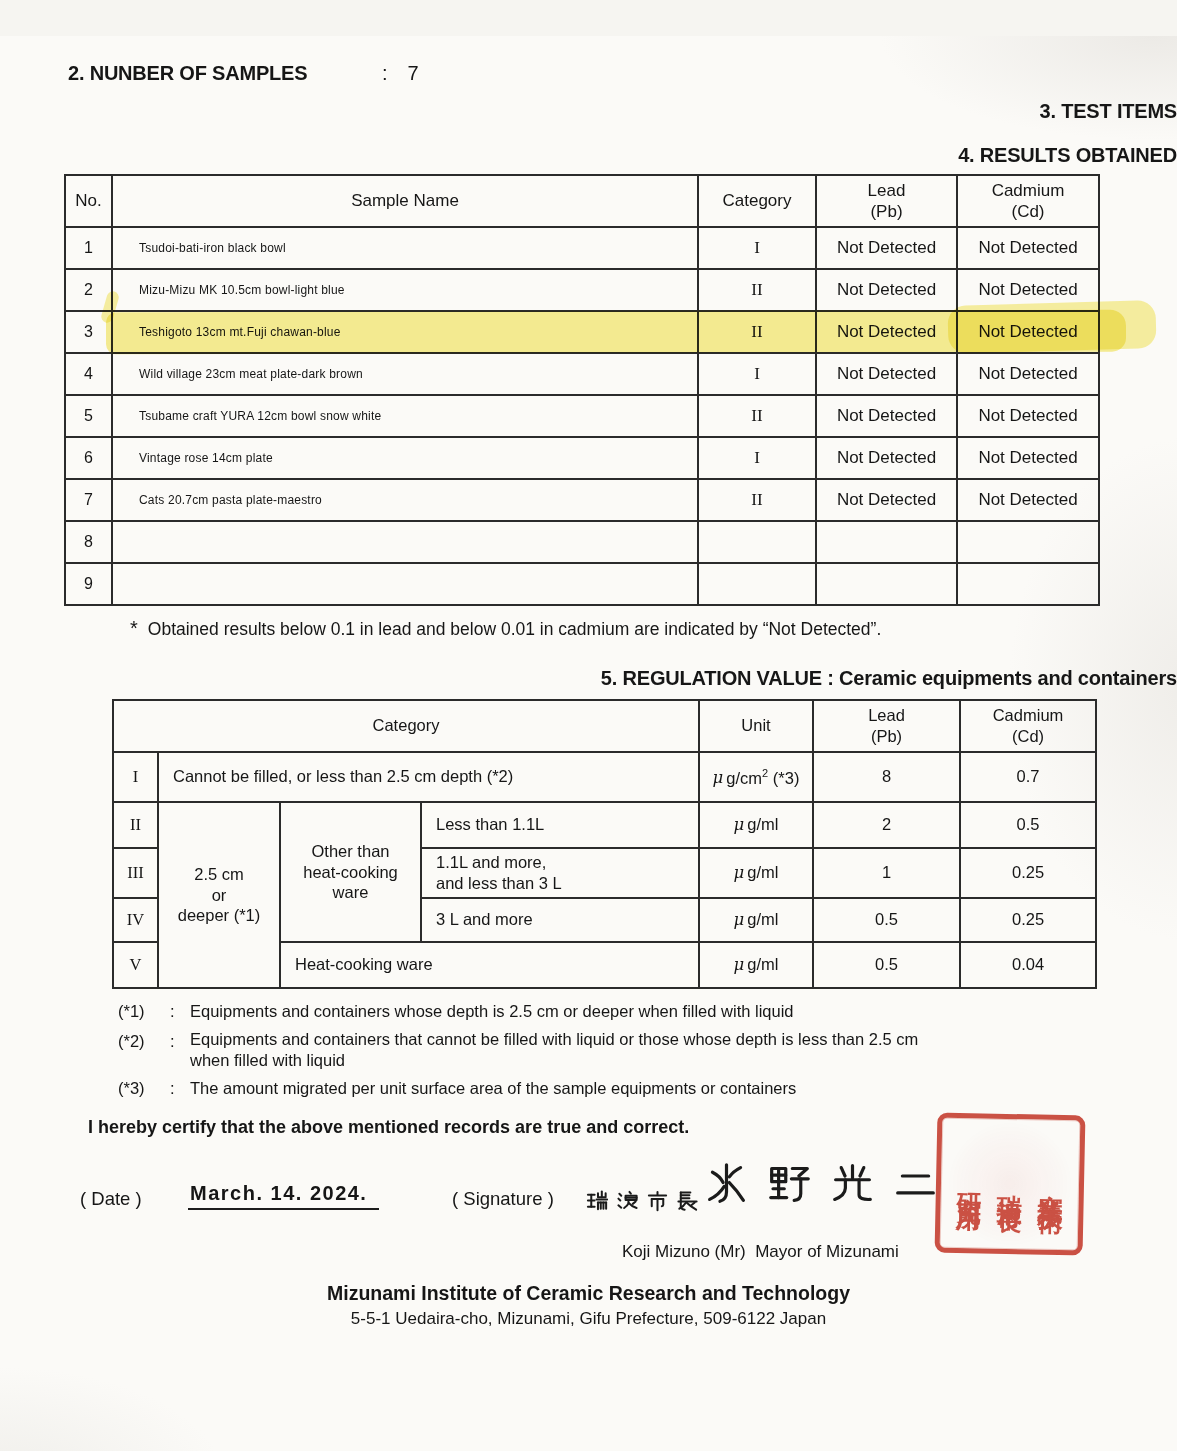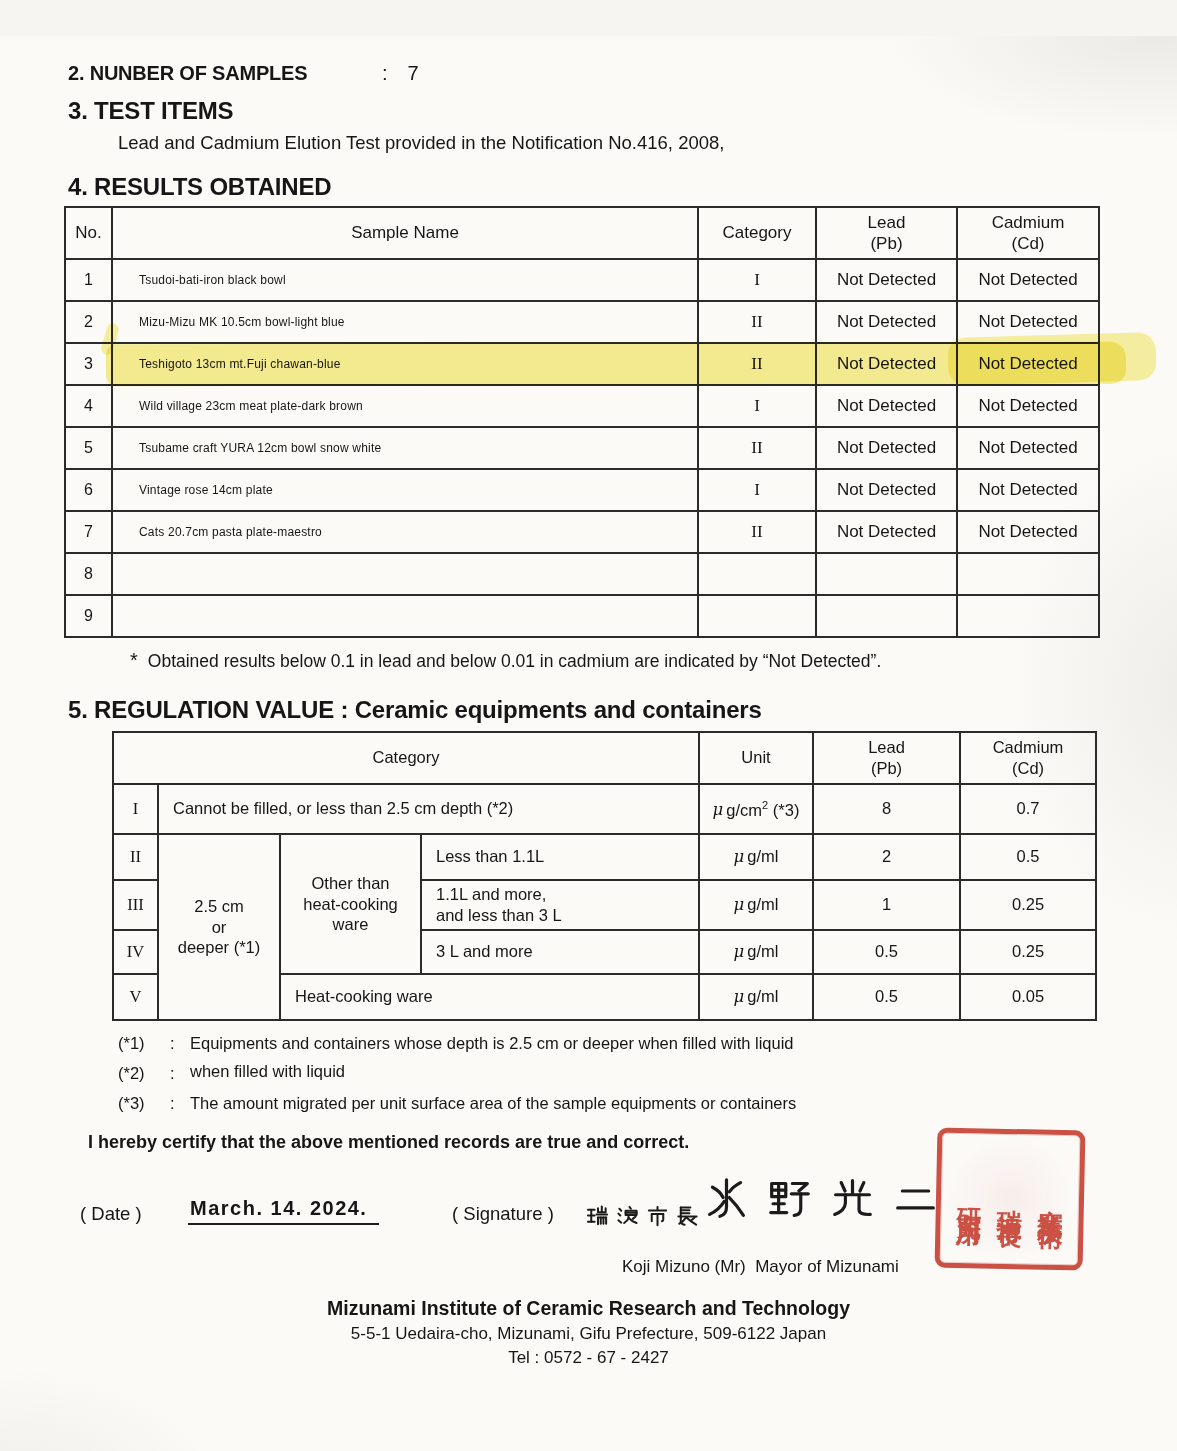--- a/index.html
+++ b/index.html
@@ -22,21 +22,21 @@
     margin-top: 36px;
   }
   .bold{font-weight:normal;}
   .blk{display:block;line-height:1.25;}
   .sr{position:absolute;width:1px;height:1px;overflow:hidden;clip-path:inset(50%);white-space:nowrap;}
 
   
   .samples-line{margin-left:68px;font-size:20px;line-height:26px;}
   .samples-label{display:inline-block;width:314px;font-weight:bold;letter-spacing:-0.2px;}
   .samples-value{margin-left:20px;}
-  .heading{margin:12px 0 0 68px;font-size:24px;font-weight:bold;letter-spacing:-0.2px;line-height:26px;}
+  .heading{margin:12px 0 0 68px;font-size:20px;font-weight:bold;letter-spacing:-0.2px;line-height:26px;text-align:right;}
   .para{margin:6px 0 0 118px;font-size:18.5px;line-height:26px;}
   .results-heading{margin-top:18px;}
 
   
   .table-wrap{position:relative;margin:6px 0 0 64px;width:1034px;}
   table{border-collapse:collapse;table-layout:fixed;}
   .results{width:1034px;}
   .results th,.results td{
     border:2.2px solid #2b2b2b;
     border-top-width:2.7px;border-bottom-width:2.7px;
@@ -130,21 +130,20 @@
 <body>
 
 <div class="page">
 
   <div class="samples-line">
     <span class="samples-label">2. NUNBER OF SAMPLES</span><span>:</span><span class="samples-value">7</span>
   </div>
 
   <div class="heading">3. TEST ITEMS</div>
   <div class="para">
-    <div>Lead and Cadmium Elution Test provided in the Notification No.416, 2008,</div>
   </div>
 
   <div class="heading results-heading">4. RESULTS OBTAINED</div>
 
   <div class="table-wrap">
     <table class="results">
       <colgroup>
           <col style="width:47px">
           <col style="width:586px">
           <col style="width:118px">
@@ -307,35 +306,36 @@
         <td class="left">3 L and more</td>
         <td><span class="mu">μ</span><span>g/ml</span></td>
         <td>0.5</td>
         <td>0.25</td>
       </tr>
       <tr>
         <td class="roman">V</td>
         <td colspan="2" class="left">Heat-cooking ware</td>
         <td><span class="mu">μ</span><span>g/ml</span></td>
         <td>0.5</td>
-        <td>0.05</td>
+        <td>0.04</td>
       </tr>
     </tbody>
   </table>
 
   <div class="footnotes">
     <div class="fnote">
       <span class="fn-marker">(*1)</span>
         <span class="fn-colon">:</span>
       <div class="fn-text">Equipments and containers whose depth is 2.5 cm or deeper when filled with liquid</div>
     </div>
     <div class="fnote">
       <span class="fn-marker">(*2)</span>
         <span class="fn-colon">:</span>
       <div class="fn-text">
+          <span class="blk">Equipments and containers that cannot be filled with liquid or those whose depth is less than 2.5 cm</span>
           <span class="blk">when filled with liquid</span>
         </div>
     </div>
     <div class="fnote">
       <span class="fn-marker">(*3)</span>
         <span class="fn-colon">:</span>
       <div class="fn-text">The amount migrated per unit surface area of the sample equipments or containers</div>
     </div>
   </div>
 
@@ -433,16 +433,15 @@
     <div class="stamp">
       <div class="stamp-col">窯業技術</div>
       <div class="stamp-col">瑞浪市長</div>
       <div class="stamp-col">研究所用</div>
     </div>
   </div>
 
   <div class="footer">
     <div class="f-title">Mizunami Institute of Ceramic Research and Technology</div>
     <div>5-5-1 Uedaira-cho, Mizunami, Gifu Prefecture, 509-6122 Japan</div>
-    <div>Tel : 0572 - 67 - 2427</div>
   </div>
 
 </div>
 
 </body></html>

